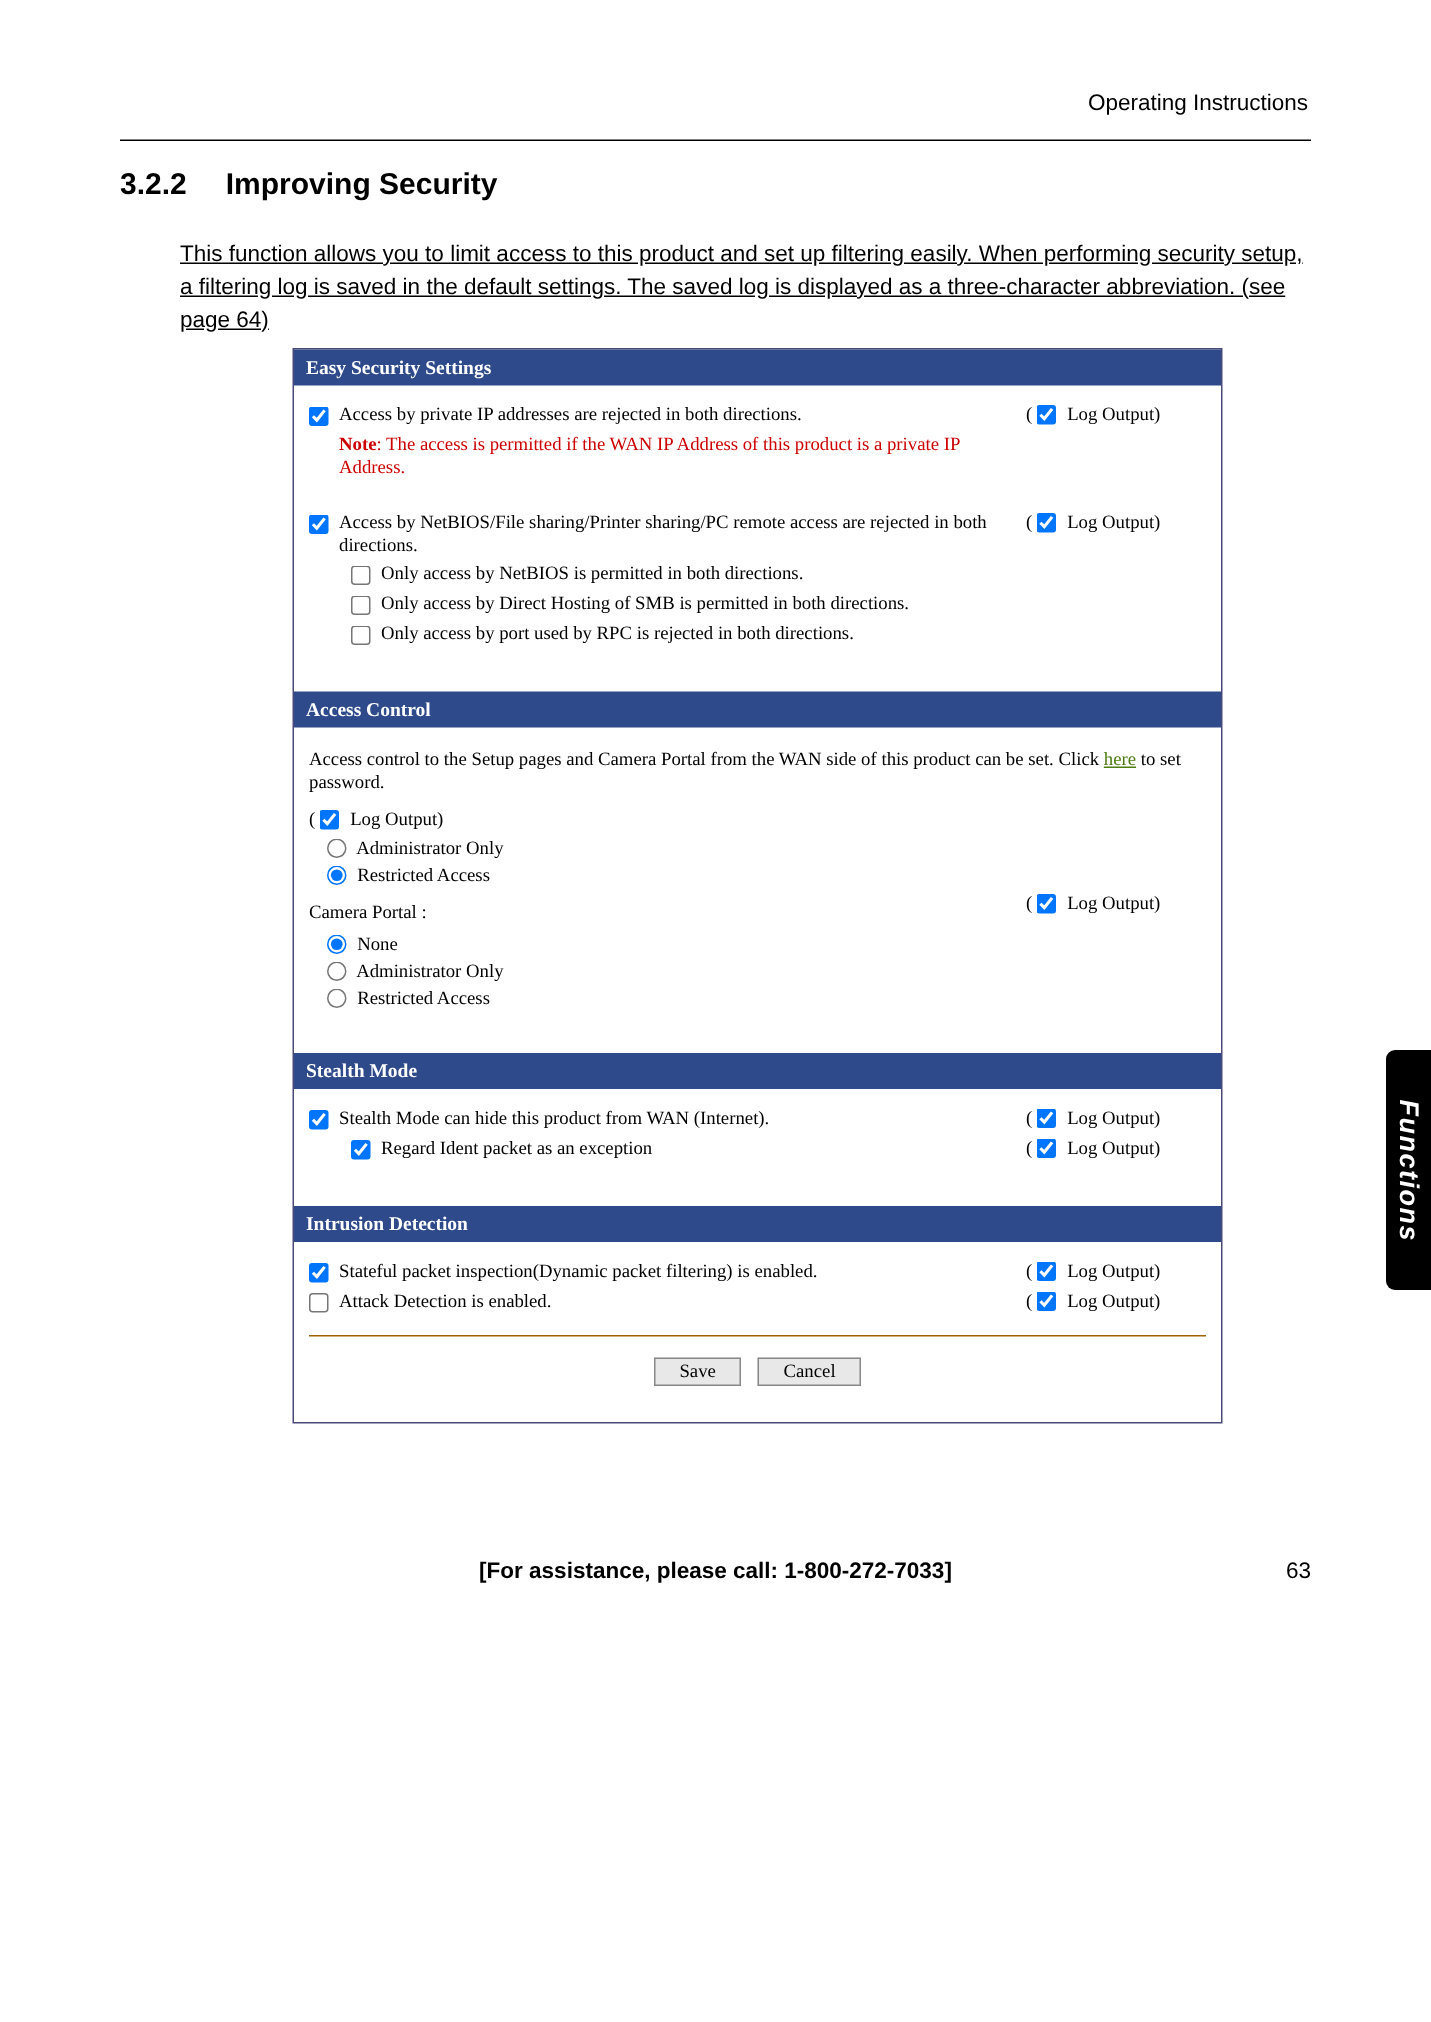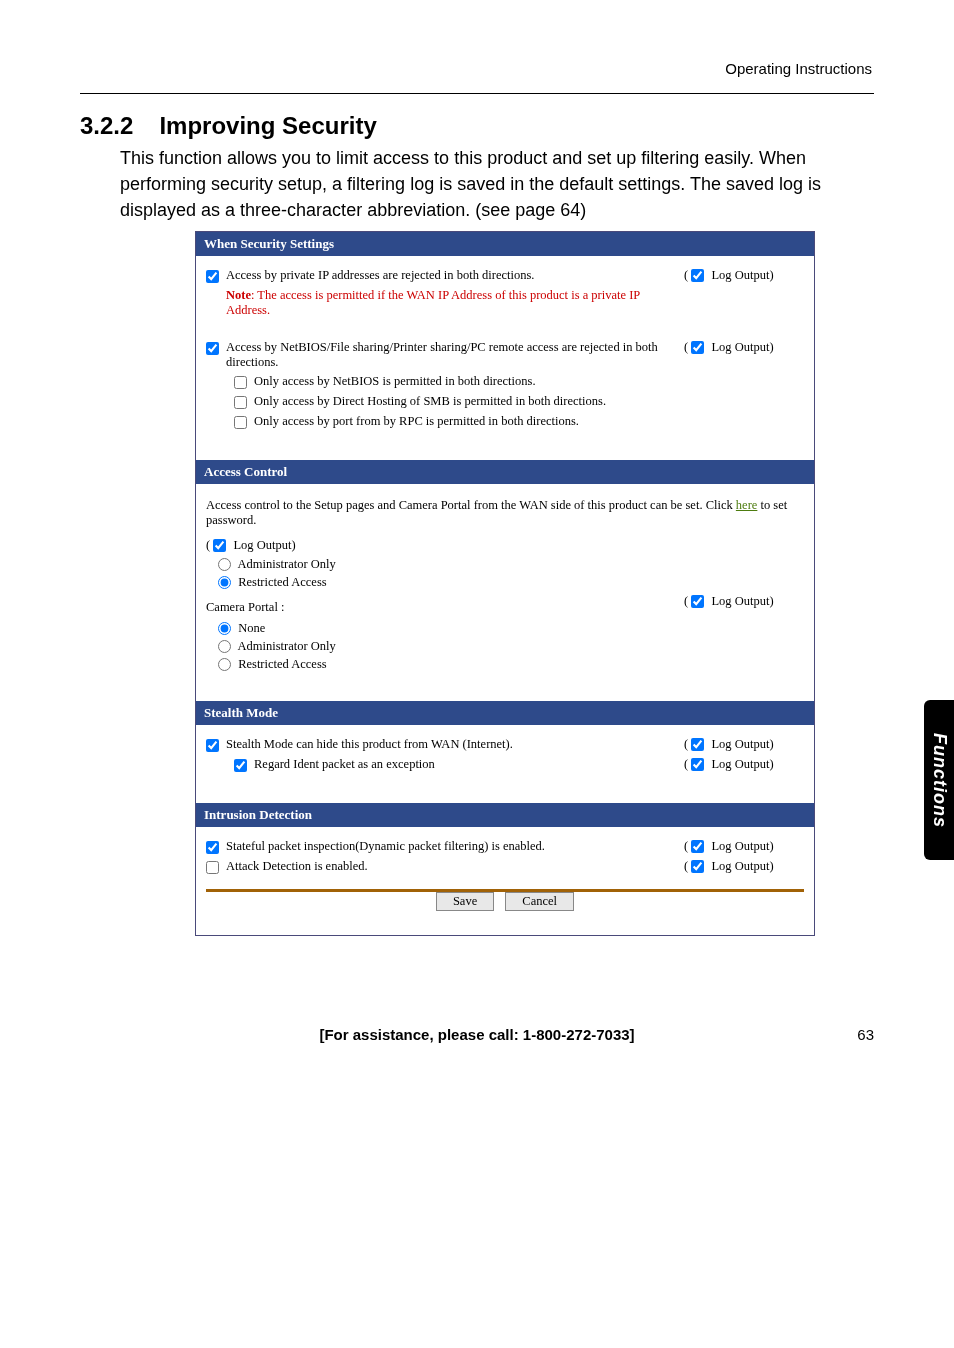--- a/index.html
+++ b/index.html
@@ -21,30 +21,31 @@
     font-size: 15px;
     margin-bottom: 16px;
     padding-right: 2px;
   }
   .hr-top {
     border: none;
     border-top: 1px solid #000;
     margin: 6px 0 18px 0;
   }
   .section-title {
-    font-size: 24px;
+    font-size: 20px;
     font-weight: bold;
-    margin: 0 0 5px 0;
+    margin: 0 0 24px 0;
   }
   .section-number { margin-right: 26px; }
   .body-text {
-    font-size: 18px;
+    font-size: 15px;
     line-height: 1.45;
     margin: 0 0 1px 0;
     padding-left: 40px;
+    text-decoration: underline;
   }
 
   
   .panel-wrap {
     width: 620px;
     margin: 8px 0 0 115px;
     border: 1px solid #4a4a7a;
     background: #fff;
     font-family: "Times New Roman", Times, serif;
     font-size: 12.5px;
@@ -77,21 +78,22 @@
   .note-red { color: #c00; }
   .sub-indent { margin-left: 28px; }
   .ac-intro { margin: 6px 0 10px 0; }
   .link { color: #4d7c0f; text-decoration: underline; cursor: pointer; }
   .opt-line { margin: 3px 0 3px 12px; }
   .group-label { margin: 6px 0 2px 0; }
   .spacer-md { height: 14px; }
   .btn-row {
     text-align: center;
     margin: 14px 0 12px 0;
-    border-top: 3px solid #a16207;
+    border-top: 1px solid #a16207;
+    padding-top: 14px;
   }
   .btn {
     font-family: "Times New Roman", Times, serif;
     font-size: 12.5px;
     padding: 1px 16px;
     background: #e8e8e8;
     border: 1px solid #888;
     margin: 0 4px;
   }
   input[type=checkbox], input[type=radio] {
@@ -139,21 +141,21 @@
   <hr class="hr-top">
 
   <h2 class="section-title">
     <span class="section-number">3.2.2</span><span>Improving Security</span>
   </h2>
 
   <p class="body-text">This function allows you to limit access to this product and set up filtering easily. When performing security setup, a filtering log is saved in the default settings. The saved log is displayed as a three-character abbreviation. (see page 64)</p>
 
   <div class="panel-wrap">
 
-    <div class="panel-header">When Security Settings</div>
+    <div class="panel-header">Easy Security Settings</div>
     <div class="panel-body">
       <div class="row">
         <div class="cb"><input type="checkbox" checked="" style=""></div>
         <div class="txt">Access by private IP addresses are rejected in both directions.</div>
         <div class="log">( <input type="checkbox" checked="" style=""> <span>Log Output</span>)</div>
       </div>
       <div class="row">
         <div class="cb"></div>
         <div class="txt">
           <span class="note-red"><b>Note</b><span>: The access is permitted if the WAN IP Address of this product is a private IP Address.</span></span>
@@ -170,21 +172,21 @@
       <div class="row sub-indent">
         <div class="cb"><input type="checkbox" style=""></div>
         <div class="txt">Only access by NetBIOS is permitted in both directions.</div>
       </div>
       <div class="row sub-indent">
         <div class="cb"><input type="checkbox" style=""></div>
         <div class="txt">Only access by Direct Hosting of SMB is permitted in both directions.</div>
       </div>
       <div class="row sub-indent">
         <div class="cb"><input type="checkbox" style=""></div>
-        <div class="txt">Only access by port from by RPC is permitted in both directions.</div>
+        <div class="txt">Only access by port used by RPC is rejected in both directions.</div>
       </div>
       <div class="spacer-md"></div>
     </div>
 
     <div class="panel-header">Access Control</div>
     <div class="panel-body">
       <div class="ac-intro">
         <span>Access control to the Setup pages and Camera Portal from the WAN side of this product can be set. Click </span><span class="link">here</span><span> to set password.</span>
       </div>
 

